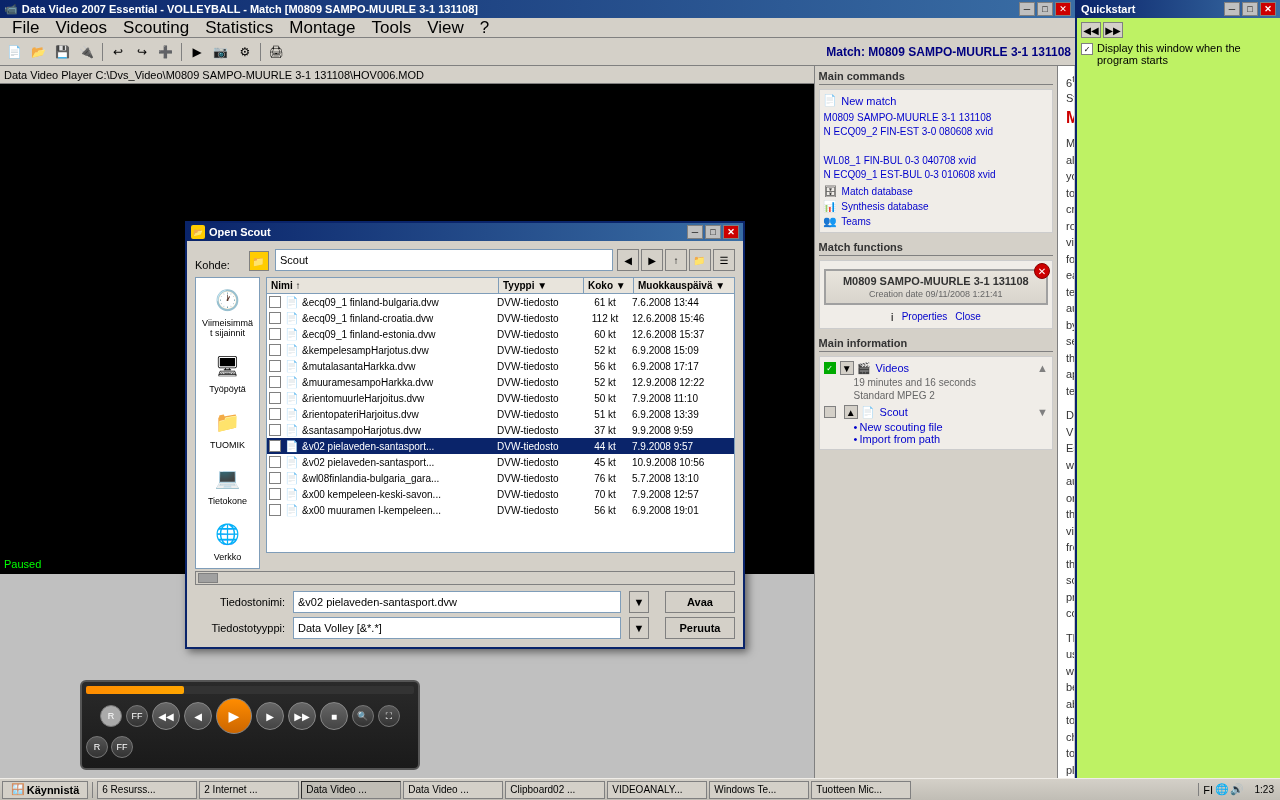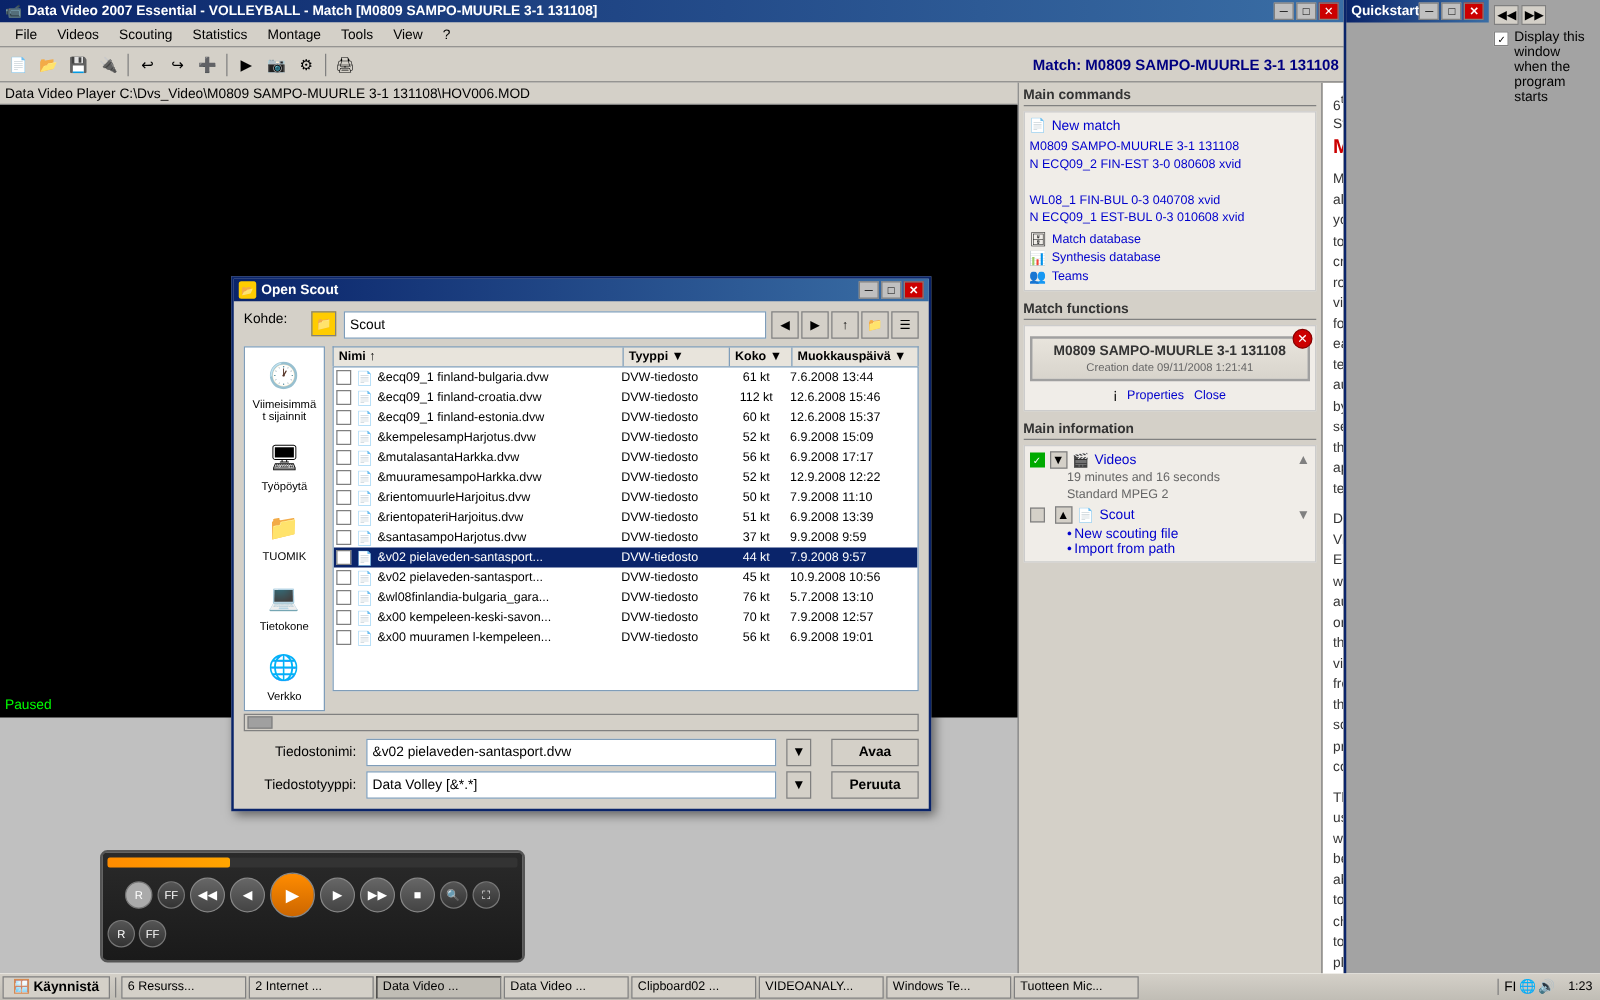--- a/index.html
+++ b/index.html
@@ -6,21 +6,21 @@
     body { width: 1280px; height: 800px; overflow: hidden; background: #d4d0c8; }
 
     
     .title-bar { background: linear-gradient(to right, #0a246a, #3a6ea5); color: white; height: 18px; display: flex; align-items: center; justify-content: space-between; padding: 0 4px; }
     .title-bar-left { display: flex; align-items: center; gap: 4px; font-size: 11px; font-weight: bold; }
     .title-bar-buttons { display: flex; gap: 2px; }
     .title-bar-btn { width: 16px; height: 14px; background: #c0c0c0; border: 1px solid #808080; font-size: 9px; display: flex; align-items: center; justify-content: center; cursor: pointer; color: black; }
 
     
     .menu-bar { background: #d4d0c8; height: 20px; display: flex; align-items: center; padding: 0 4px; border-bottom: 1px solid #808080; }
-    .menu-item { padding: 2px 8px; cursor: pointer; font-size: 11px; }
+    .menu-item { padding: 2px 8px; cursor: pointer; font-size: 17px; }
 
     
     .toolbar { background: #d4d0c8; height: 28px; display: flex; align-items: center; padding: 2px 4px; gap: 2px; border-bottom: 1px solid #808080; }
     .tb-btn { width: 22px; height: 22px; background: #d4d0c8; border: 1px solid transparent; display: flex; align-items: center; justify-content: center; cursor: pointer; font-size: 12px; }
     .tb-sep { width: 1px; height: 18px; background: #808080; margin: 0 2px; }
     .match-label { color: #000080; font-weight: bold; font-size: 12px; margin-left: auto; }
     .video-path-bar { background: #d4d0c8; height: 18px; display: flex; align-items: center; padding: 0 4px; font-size: 10px; border-bottom: 1px solid #808080; }
     .video-area { background: #000; height: 490px; position: relative; }
     .paused-label { position: absolute; bottom: 4px; left: 4px; color: #00ff00; font-size: 11px; }
 
@@ -30,21 +30,21 @@
     .player-progress-bar { width: 30%; height: 100%; background: linear-gradient(to right, #ff8c00, #ffa500); border-radius: 2px; }
     .player-controls { display: flex; align-items: center; justify-content: center; gap: 4px; }
     .player-btn { width: 28px; height: 28px; border-radius: 50%; background: linear-gradient(to bottom, #666, #444); border: 1px solid #888; display: flex; align-items: center; justify-content: center; cursor: pointer; color: white; font-size: 10px; }
     .player-btn.play { background: linear-gradient(to bottom, #ff8c00, #cc6600); width: 36px; height: 36px; font-size: 14px; }
     .player-btn-small { width: 22px; height: 22px; border-radius: 50%; background: linear-gradient(to bottom, #555, #333); border: 1px solid #777; display: flex; align-items: center; justify-content: center; cursor: pointer; color: white; font-size: 9px; }
     .player-extras { display: flex; align-items: center; gap: 3px; margin-top: 2px; }
     .open-scout-dialog { position: absolute; top: 155px; left: 185px; width: 560px; background: #d4d0c8; border: 2px solid #0a246a; box-shadow: 3px 3px 8px rgba(0,0,0,0.5); }
     .dialog-title { background: linear-gradient(to right, #0a246a, #3a6ea5); color: white; height: 18px; display: flex; align-items: center; justify-content: space-between; padding: 0 4px; font-size: 11px; font-weight: bold; }
     .dialog-title-icon { width: 14px; height: 14px; background: #ffcc00; border-radius: 2px; margin-right: 4px; display: flex; align-items: center; justify-content: center; font-size: 8px; }
     .dialog-body { padding: 8px; }
-    .dialog-address-bar { display: flex; align-items: flex-start; gap: 4px; margin-bottom: 6px; }
+    .dialog-address-bar { display: flex; align-items: flex-end; gap: 4px; margin-bottom: 6px; }
     .dialog-address-label { font-size: 11px; width: 50px; }
     .dialog-address-input { flex: 1; height: 22px; background: white; border: 1px solid #7f9db9; display: flex; align-items: center; padding: 0 4px; }
     .dialog-address-folder { width: 20px; height: 20px; background: #ffcc00; border: 1px solid #808080; margin-right: 2px; display: flex; align-items: center; justify-content: center; font-size: 10px; }
     .dialog-nav-btns { display: flex; gap: 2px; }
     .dialog-nav-btn { width: 22px; height: 22px; background: #d4d0c8; border: 1px solid #808080; display: flex; align-items: center; justify-content: center; cursor: pointer; font-size: 10px; }
 
     
     .dialog-content { display: flex; gap: 6px; }
     .dialog-sidebar { width: 65px; background: white; border: 1px solid #7f9db9; padding: 4px; display: flex; flex-direction: column; gap: 8px; align-items: center; }
     .sidebar-icon { display: flex; flex-direction: column; align-items: center; cursor: pointer; padding: 2px; }
@@ -114,21 +114,21 @@
     .taskbar-right { margin-left: auto; display: flex; align-items: center; gap: 2px; font-size: 10px; }
     .system-tray { display: flex; align-items: center; gap: 2px; padding: 0 4px; border-left: 1px solid #808080; }
     .clock { padding: 0 4px; font-size: 10px; }
 
     
     .qs-nav { display: flex; gap: 2px; margin-bottom: 4px; }
     .qs-nav-btn { width: 20px; height: 16px; background: #d4d0c8; border: 1px solid #808080; display: flex; align-items: center; justify-content: center; font-size: 10px; cursor: pointer; }
 
     
     .app-window { width: 1075px; height: 800px; position: absolute; top: 0; left: 0; display: flex; flex-direction: column; }
-    .qs-window { width: 205px; height: 800px; position: absolute; top: 0; right: 0; background: #a3a3a3; display: flex; flex-direction: row; border-left: 2px solid #0a246a; }
+    .qs-window { width: 205px; height: 800px; position: absolute; top: 0; right: 0; background: #bef264; display: flex; flex-direction: column; border-left: 2px solid #0a246a; }
     .qs-title { background: linear-gradient(to right, #0a246a, #3a6ea5); color: white; height: 18px; display: flex; align-items: center; justify-content: space-between; padding: 0 4px; font-size: 11px; font-weight: bold; }
     .qs-content { padding: 4px; flex: 1; overflow-y: auto; }
     .qs-checkbox-row { display: flex; align-items: flex-start; gap: 4px; margin-top: 4px; }
     .qs-checkbox { width: 12px; height: 12px; border: 1px solid #808080; background: white; flex-shrink: 0; display: flex; align-items: center; justify-content: center; font-size: 8px; margin-top: 1px; }
   </style>
 </head>
 <body>
 
 <div class="app-window">
 

